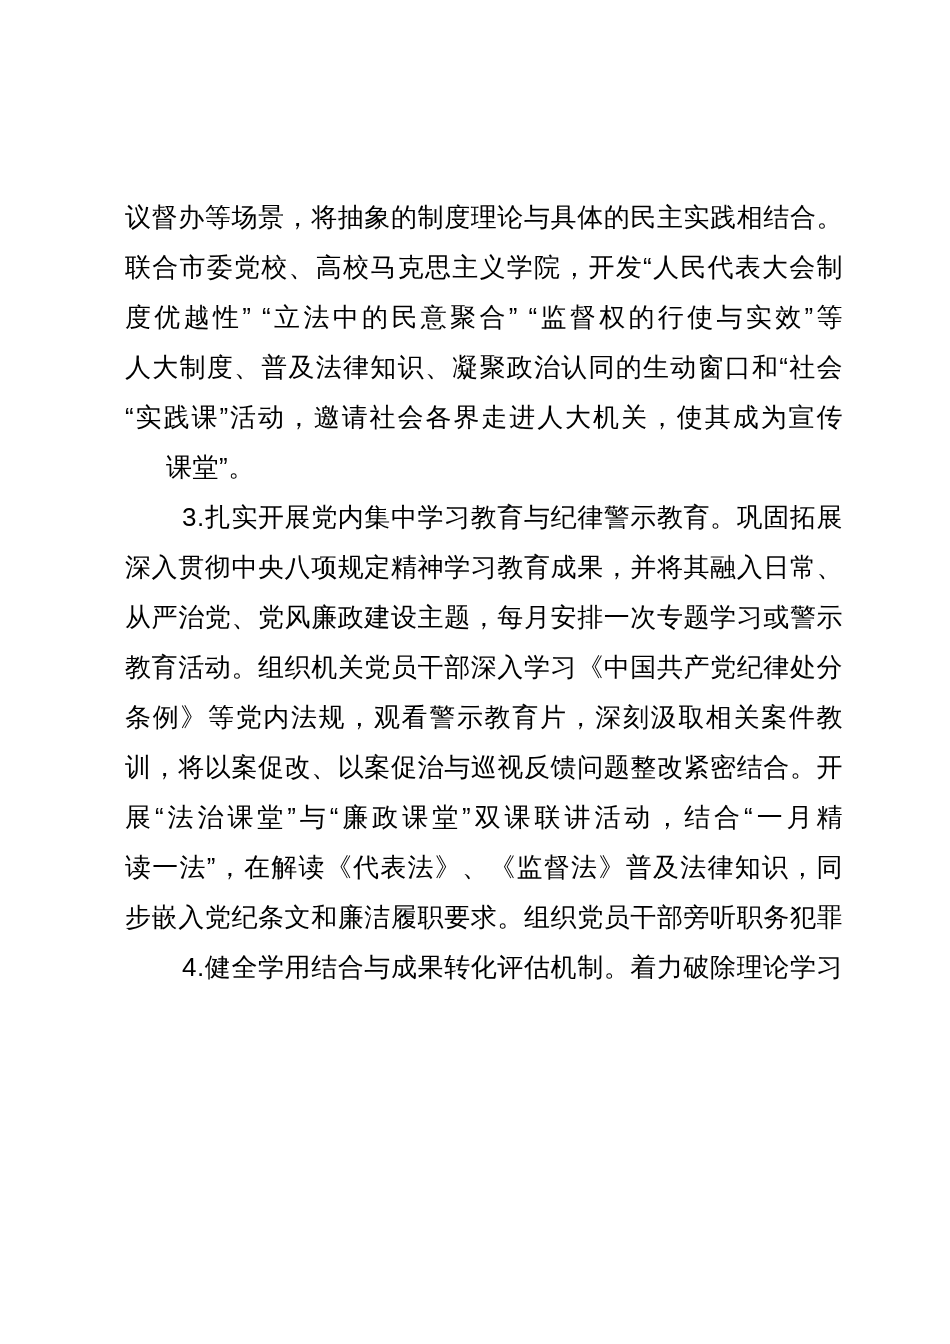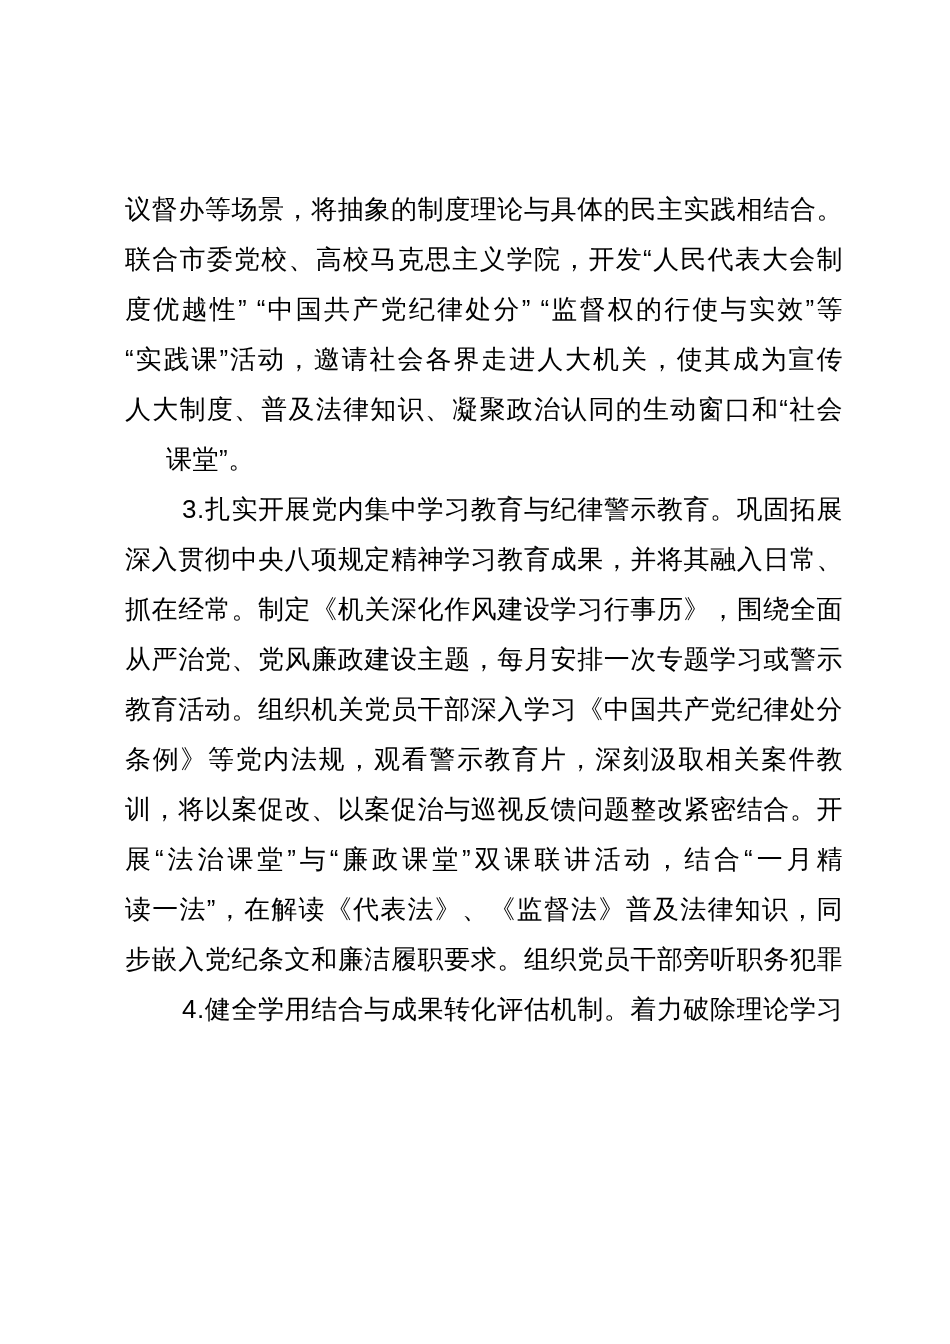--- a/index.html
+++ b/index.html
@@ -9,21 +9,21 @@
   body {
     width: 950px;
     height: 1344px;
     position: relative;
     overflow: hidden;
     font-family: "Liberation Sans", sans-serif;
   }
   .page {
     position: absolute;
     left: 0;
-    top: 4px;
+    top: 12px;
     width: 950px;
     height: 1164px;
     background: #ffffff;
   }
   .text-block {
     position: absolute;
     left: 125px;
     top: 180px;
     width: 718px;
   }
@@ -53,27 +53,26 @@
     text-indent: 57px;
   }
 </style>
 </head>
 <body>
 
 <div class="page">
   <div class="text-block" id="text-block">
       <div class="text-line fill">议督办等场景，将抽象的制度理论与具体的民主实践相结合。</div>
       <div class="text-line fill">联合市委党校、高校马克思主义学院，开发“人民代表大会制</div>
-      <div class="text-line fill">度优越性” “中国共产党纪律处分” “监督权的行使与实效”等</div>
+      <div class="text-line fill">度优越性” “立法中的民意聚合” “监督权的行使与实效”等</div>
+      <div class="text-line fill">人大制度、普及法律知识、凝聚政治认同的生动窗口和“社会</div>
       <div class="text-line fill">“实践课”活动，邀请社会各界走进人大机关，使其成为宣传</div>
-      <div class="text-line fill">人大制度、普及法律知识、凝聚政治认同的生动窗口和“社会</div>
       <div class="text-line end">课堂”。</div>
       <div class="text-line fill indent">3.扎实开展党内集中学习教育与纪律警示教育。巩固拓展</div>
       <div class="text-line fill">深入贯彻中央八项规定精神学习教育成果，并将其融入日常、</div>
-      <div class="text-line fill">抓在经常。制定《机关深化作风建设学习行事历》，围绕全面</div>
       <div class="text-line fill">从严治党、党风廉政建设主题，每月安排一次专题学习或警示</div>
       <div class="text-line fill">教育活动。组织机关党员干部深入学习《中国共产党纪律处分</div>
       <div class="text-line fill">条例》等党内法规，观看警示教育片，深刻汲取相关案件教</div>
       <div class="text-line fill">训，将以案促改、以案促治与巡视反馈问题整改紧密结合。开</div>
       <div class="text-line fill">展“法治课堂”与“廉政课堂”双课联讲活动，结合“一月精</div>
       <div class="text-line fill">读一法”，在解读《代表法》、《监督法》普及法律知识，同</div>
       <div class="text-line fill">步嵌入党纪条文和廉洁履职要求。组织党员干部旁听职务犯罪</div>
       <div class="text-line fill indent">4.健全学用结合与成果转化评估机制。着力破除理论学习</div>
     </div>
 </div>

